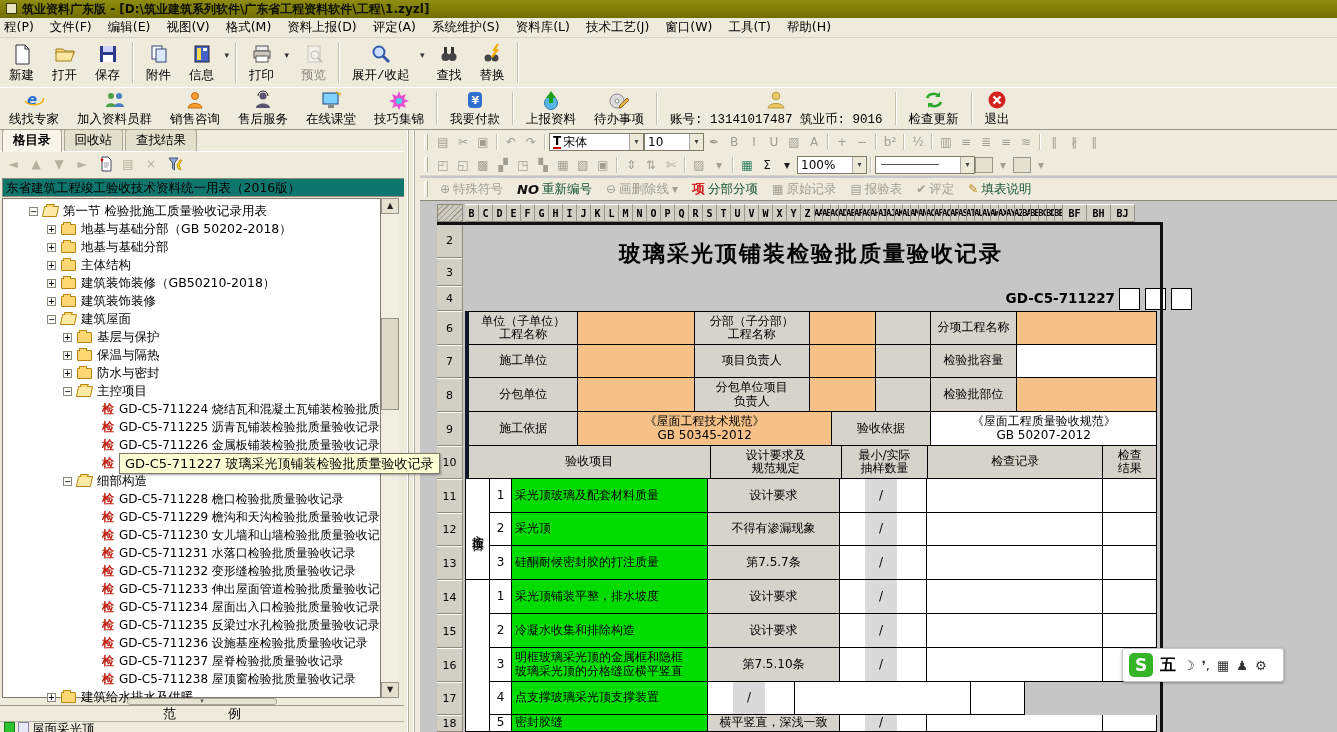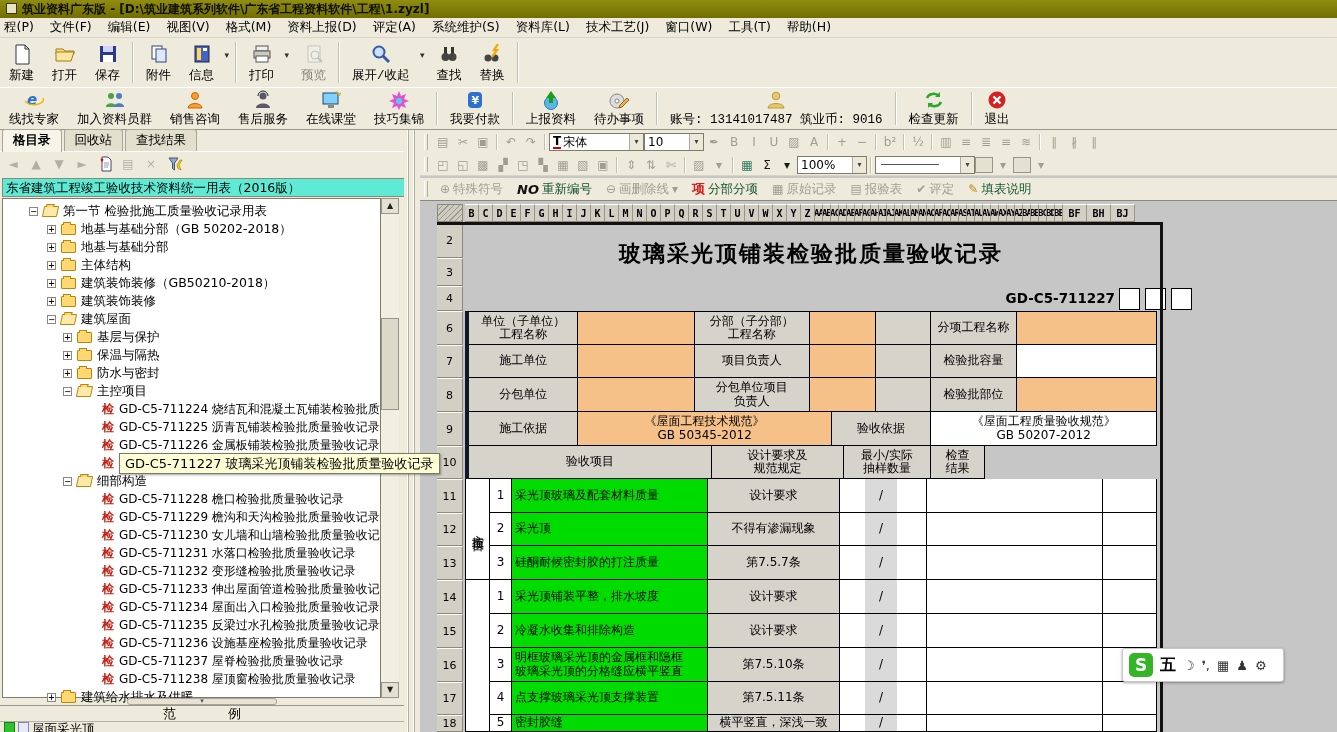--- a/index.html
+++ b/index.html
@@ -38,21 +38,21 @@
   .lp { position:absolute; left:0; top:130px; width:404px; height:602px; background:#eeebdc; }
   .lp-tabs { position:absolute; left:0; top:0; width:100%; height:22px; display:flex;
     align-items:flex-end; padding-left:2px; border-bottom:1px solid #fff; }
   .tab { padding:2px 10px 2px; border:1px solid #a9a699; border-bottom:none;
     border-radius:3px 3px 0 0; background:#e2dfcd; margin-right:2px; font-size:12.5px; }
   .tab.active { background:#f7f5ea; position:relative; top:1px; padding-bottom:3px; font-weight:bold; }
   .lp-tools { position:absolute; left:0; top:22px; width:100%; height:24px; display:flex;
     align-items:center; padding:0 6px; gap:9px; }
   .lpt { font-size:12px; color:#b3b0a0; width:14px; text-align:center; }
   .lpt svg { vertical-align:middle; }
-  .lp-combo { position:absolute; left:2px; top:48px; width:432px; height:19px; background:#5eead4;
+  .lp-combo { position:absolute; left:2px; top:48px; width:432px; height:19px; background:#0f766e;
     border:1px solid #8a8877; display:flex; }
   .lpc-txt { flex:1; font-size:12.5px; line-height:17px; padding-left:3px; white-space:nowrap; overflow:hidden; }
   .lpc-btn { width:17px; background:#f0a33c; border-left:1px solid #c87f1e;
     display:flex; align-items:center; justify-content:center; }
   .lpc-arr { color:#c00000; font-size:9px; }
 
   .tree { position:absolute; left:2px; top:68px; width:379px; height:500px; background:#fff;
     border:1px solid #7f7d6a; padding-top:3px; overflow:visible; }
   .trow { height:18px; display:flex; align-items:center; white-space:nowrap; overflow:hidden; width:100%; }
   .trow.sel { overflow:visible; position:relative; z-index:6; }
@@ -844,20 +844,21 @@
 GB 50207-2012</div>
           </div>
         </div>
       <div id="hdrRowEl" style="position:absolute;top:224px;left:0;width:692px">
           <div class="hrow" style="height: 33px;">
             <div class="cell c-label" style="width: 243px;">验收项目</div>
             <div class="cell c-label" style="width: 132px;">设计要求及
 规范规定</div>
             <div class="cell c-label" style="width: 87px;">最小/实际
 抽样数量</div>
+            <div class="cell c-label" style="width: 176px;">检查记录</div>
             <div class="cell c-label" style="width: 54px;">检查
 结果</div>
           </div>
         </div>
       <div id="dataRowsEl" style="position:absolute;top:257px;left:0;width:692px">
           <div class="drow" style="height: 34px;">
             <div class="cell c-white" style="width: 22px;">1</div>
             <div class="cell c-green" style="width: 196px;">采光顶玻璃及配套材料质量</div>
             <div class="cell c-label" style="width: 132px;">设计要求</div>
             <div class="cell c-white" style="width: 87px;"><span class="band">/</span></div>
@@ -901,21 +902,20 @@
             <div class="cell c-green" style="width: 196px;">明框玻璃采光顶的金属框和隐框
 玻璃采光顶的分格缝应横平竖直</div>
             <div class="cell c-label" style="width: 132px;">第7.5.10条</div>
             <div class="cell c-white" style="width: 87px;"><span class="band">/</span></div>
             <div class="cell c-white" style="width: 176px;"></div>
             <div class="cell c-white" style="width: 54px;"></div>
           </div>
           <div class="drow" style="height: 33px;">
             <div class="cell c-white" style="width: 22px;">4</div>
             <div class="cell c-green" style="width: 196px;">点支撑玻璃采光顶支撑装置</div>
-            <div class="cell c-label" style="width: 132px;">第7.5.11条</div>
             <div class="cell c-white" style="width: 87px;"><span class="band">/</span></div>
             <div class="cell c-white" style="width: 176px;"></div>
             <div class="cell c-white" style="width: 54px;"></div>
           </div>
           <div class="drow" style="height: 17px;">
             <div class="cell c-white" style="width: 22px;">5</div>
             <div class="cell c-green" style="width: 196px;">密封胶缝</div>
             <div class="cell c-label" style="width: 132px;">横平竖直，深浅一致</div>
             <div class="cell c-white" style="width: 87px;"><span class="band">/</span></div>
             <div class="cell c-white" style="width: 176px;"></div>

